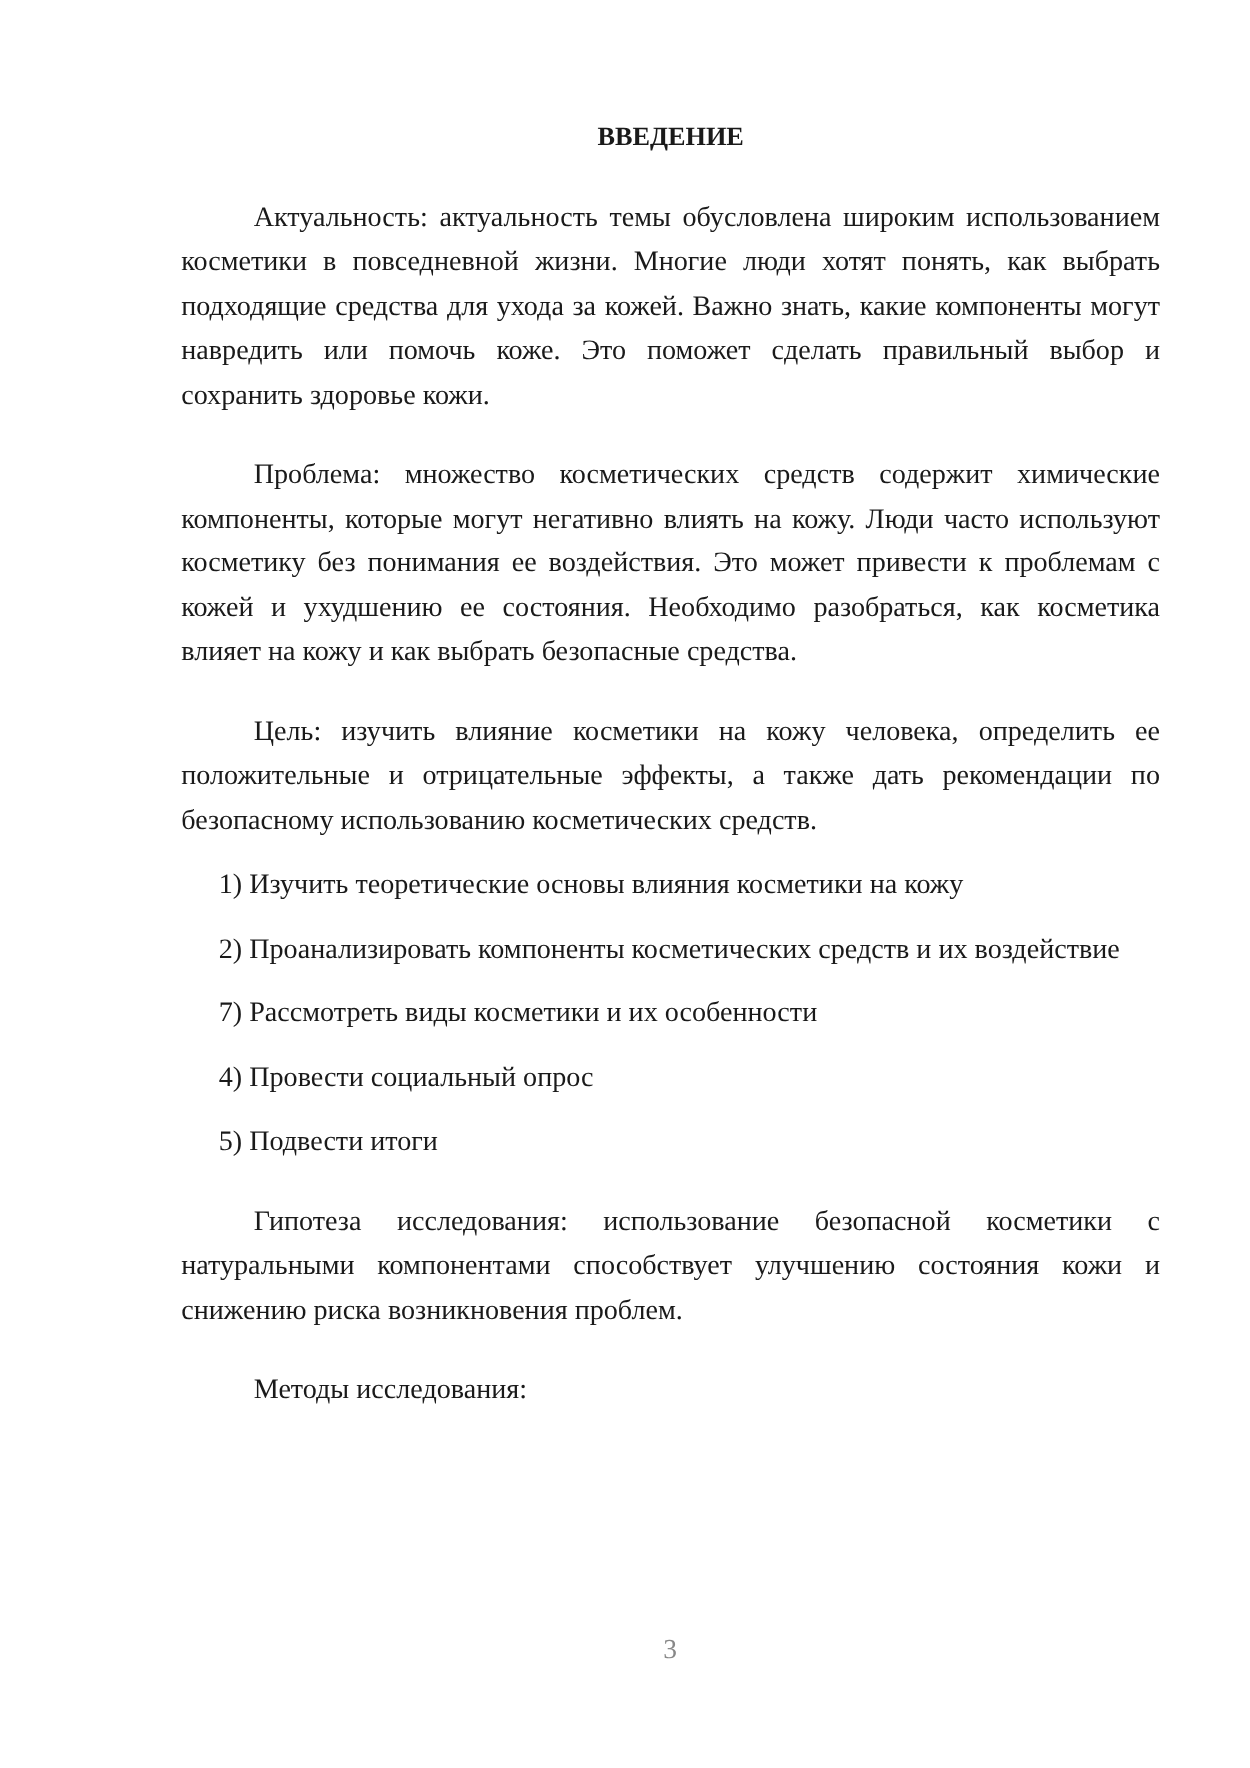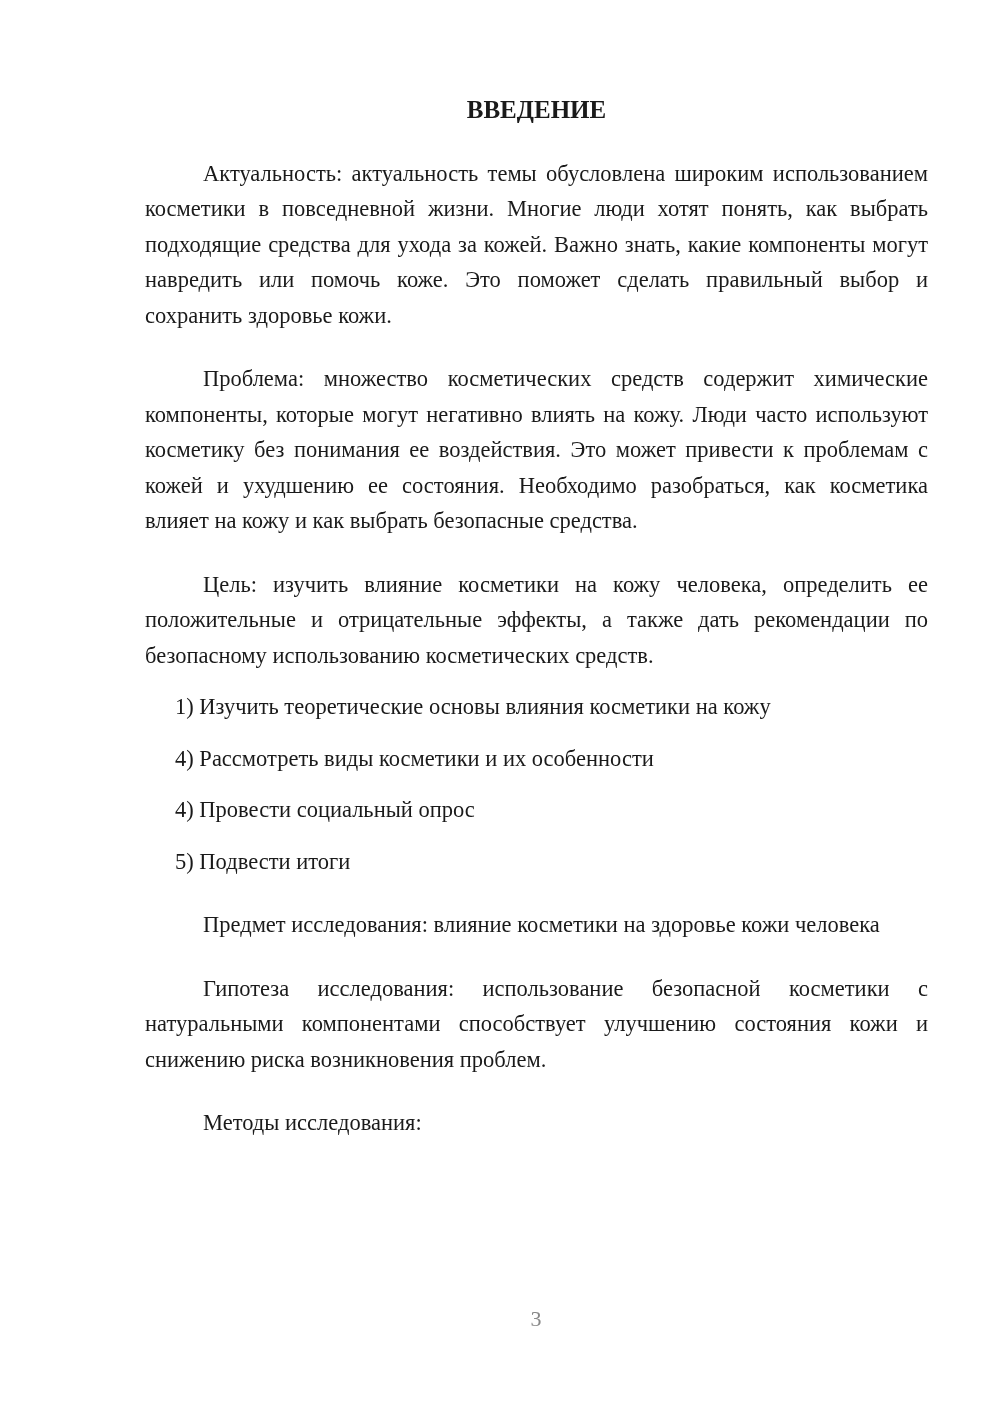--- a/index.html
+++ b/index.html
@@ -2,39 +2,39 @@
 <html><head>
 <meta charset="utf-8">
 <style>
   html, body { margin: 0; padding: 0; background: #ffffff; }
   body { width: 1000px; height: 1414px; position: relative; overflow: hidden; }
   .page {
     position: absolute; left: 145px; top: 92px; width: 783px;
     font-family: "Liberation Serif", "DejaVu Serif", serif;
     font-size: 22.5px; line-height: 35.5px; color: #1a1a1a;
   }
-  .title { text-align: center; font-weight: bold; margin: 0 0 4px 0; font-size: 25px; }
+  .title { text-align: center; font-weight: bold; margin: 0 0 4px 0; font-size: 21px; }
   p { margin: 0 0 9.5px 0; text-align: justify; }
   p.indent { text-indent: 58px; margin-top: 28px; }
   p.item { text-indent: 30px; margin-top: 16px; }
   .pagenum {
     position: absolute; left: 0; width: 1072px; top: 1306px; text-align: center;
     font-family: "Liberation Serif", "DejaVu Serif", serif; font-size: 22px; color: #888888;
   }
 </style>
 </head>
 <body>
 
 <div class="page">
   <div class="title">ВВЕДЕНИЕ</div>
   <p class="indent">Актуальность: актуальность темы обусловлена широким использованием косметики в повседневной жизни. Многие люди хотят понять, как выбрать подходящие средства для ухода за кожей. Важно знать, какие компоненты могут навредить или помочь коже. Это поможет сделать правильный выбор и сохранить здоровье кожи.</p>
   <p class="indent">Проблема: множество косметических средств содержит химические компоненты, которые могут негативно влиять на кожу. Люди часто используют косметику без понимания ее воздействия. Это может привести к проблемам с кожей и ухудшению ее состояния. Необходимо разобраться, как косметика влияет на кожу и как выбрать безопасные средства.</p>
   <p class="indent">Цель: изучить влияние косметики на кожу человека, определить ее положительные и отрицательные эффекты, а также дать рекомендации по безопасному использованию косметических средств.</p>
   <p class="item">1) Изучить теоретические основы влияния косметики на кожу</p>
-  <p class="item">4) Рассмотреть виды косметики и их особенности</p>
+  <p class="item">2) Проанализировать компоненты косметических средств и их воздействие</p>
+  <p class="item">7) Рассмотреть виды косметики и их особенности</p>
   <p class="item">4) Провести социальный опрос</p>
   <p class="item">5) Подвести итоги</p>
-  <p class="indent">Предмет исследования: влияние косметики на здоровье кожи человека</p>
   <p class="indent">Гипотеза исследования: использование безопасной косметики с натуральными компонентами способствует улучшению состояния кожи и снижению риска возникновения проблем.</p>
   <p class="indent">Методы исследования:</p>
 </div>
 
 <div class="pagenum">3</div>
 
 </body></html>

